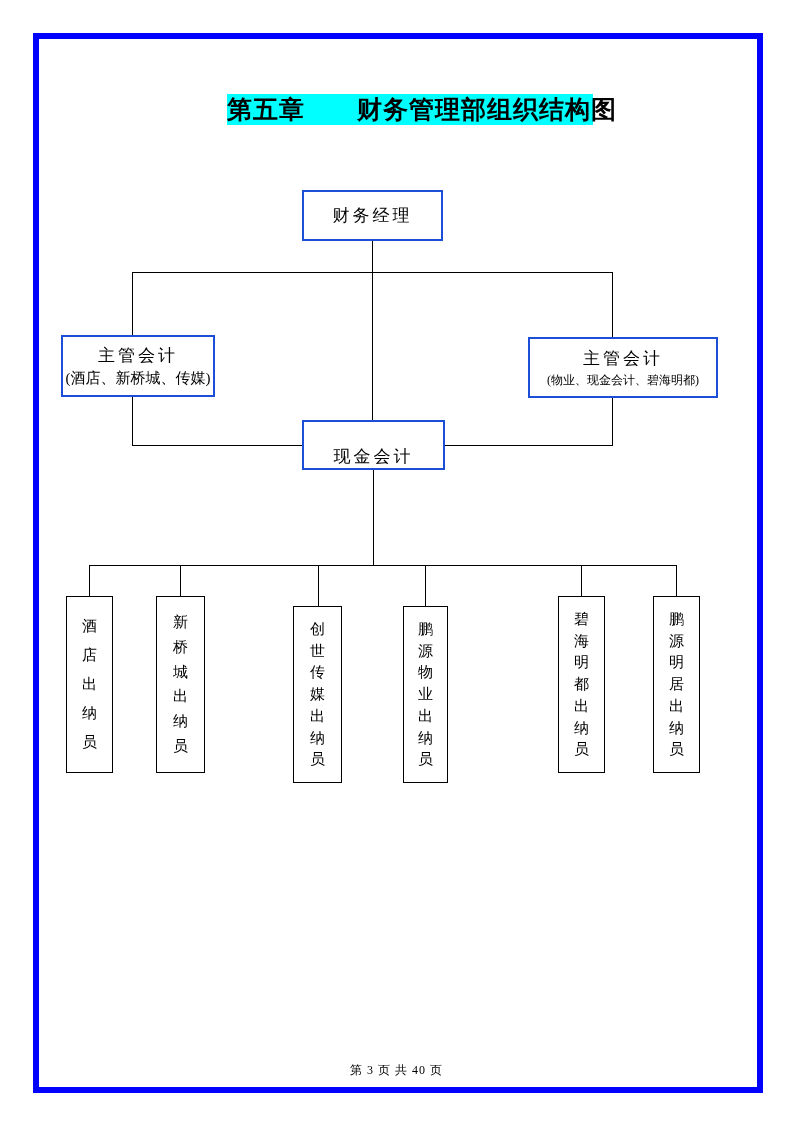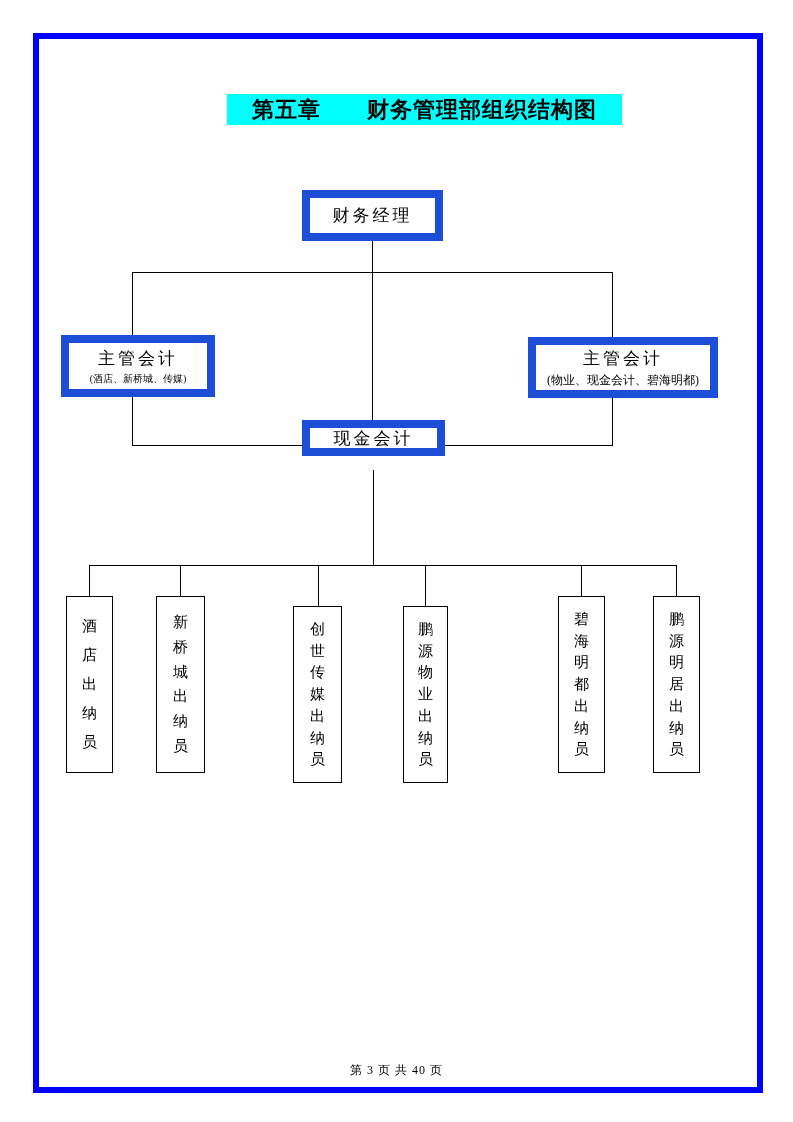--- a/index.html
+++ b/index.html
@@ -13,41 +13,41 @@
   }
   .page-border {
     position: absolute;
     left: 33px; top: 33px;
     width: 730px; height: 1060px;
     border: 6px solid #0000ff;
   }
   .doc-title {
     position: absolute;
     left: 227px; top: 94px;
-    width: 395px; height: 31px;
+    width: 366px; height: 31px;
     background: #00ffff;
-    font-size: 22px;
+    font-size: 25px;
     font-weight: bold;
     line-height: 31px;
     text-align: center;
     white-space: nowrap;
     letter-spacing: 1px;
   }
   .node {
     position: absolute;
     background: #ffffff;
-    border: 8px solid #1d4ed8;
+    border: 2px solid #1d4ed8;
     display: flex;
     flex-direction: column;
     align-items: center;
     justify-content: center;
     text-align: center;
   }
   .node .main-label { font-size: 17px; letter-spacing: 3px; white-space: nowrap; }
-  .node .scope-label { font-size: 10px; margin-top: 2px; white-space: nowrap; }
+  .node .scope-label { font-size: 15px; margin-top: 2px; white-space: nowrap; }
   .node-supervisor-right .scope-label { font-size: 12px; }
   .line { position: absolute; background: #000000; }
   .vnode {
     position: absolute;
     background: #ffffff;
     border: 1px solid #000000;
     display: flex;
     flex-direction: column;
     align-items: center;
     justify-content: space-evenly;
@@ -97,21 +97,21 @@
   <div class="node node-supervisor-left" style="left:61px; top:335px; width:154px; height:62px;">
     <span class="main-label">主管会计</span>
     <span class="scope-label">(酒店、新桥城、传媒)</span>
   </div>
 
   <div class="node node-supervisor-right" style="left:528px; top:337px; width:190px; height:61px;">
     <span class="main-label">主管会计</span>
     <span class="scope-label">(物业、现金会计、碧海明都)</span>
   </div>
 
-  <div class="node" style="left:302px; top:420px; width:143px; height:36px;">
+  <div class="node" style="left:302px; top:420px; width:143px; height:50px;justify-content:flex-end;">
     <span class="main-label">现金会计</span>
   </div>
 
   <div class="vnode" style="left:66px; top:596px; width:47px; height:177px;">
       <span>酒</span>
       <span>店</span>
       <span>出</span>
       <span>纳</span>
       <span>员</span>
     </div>

